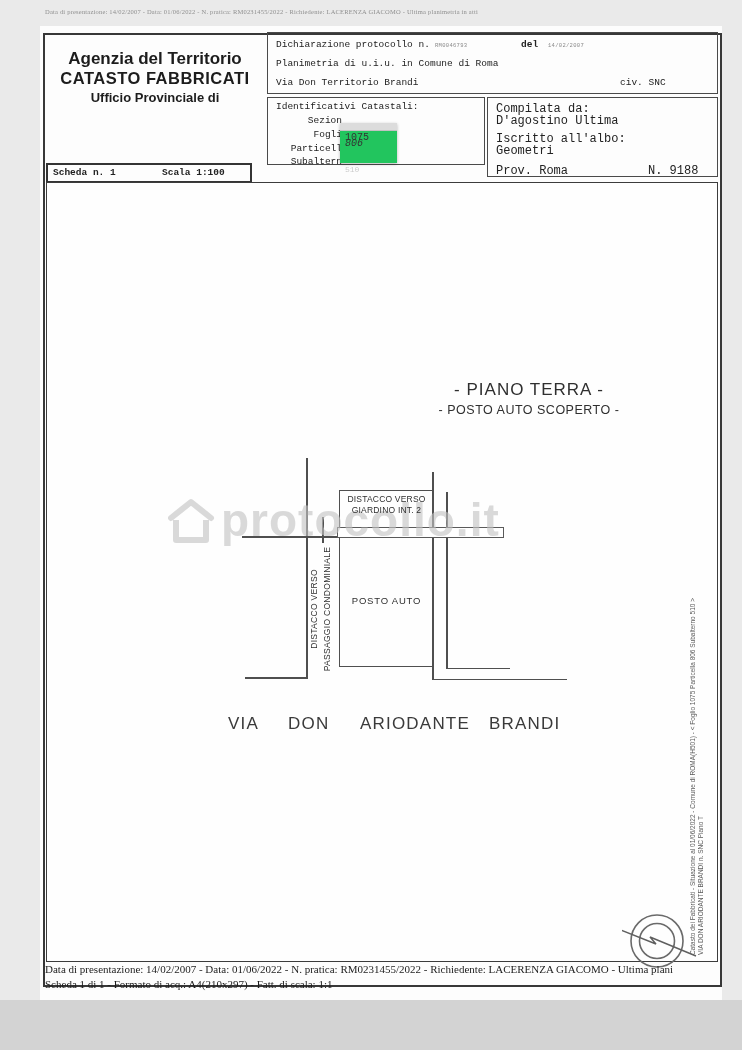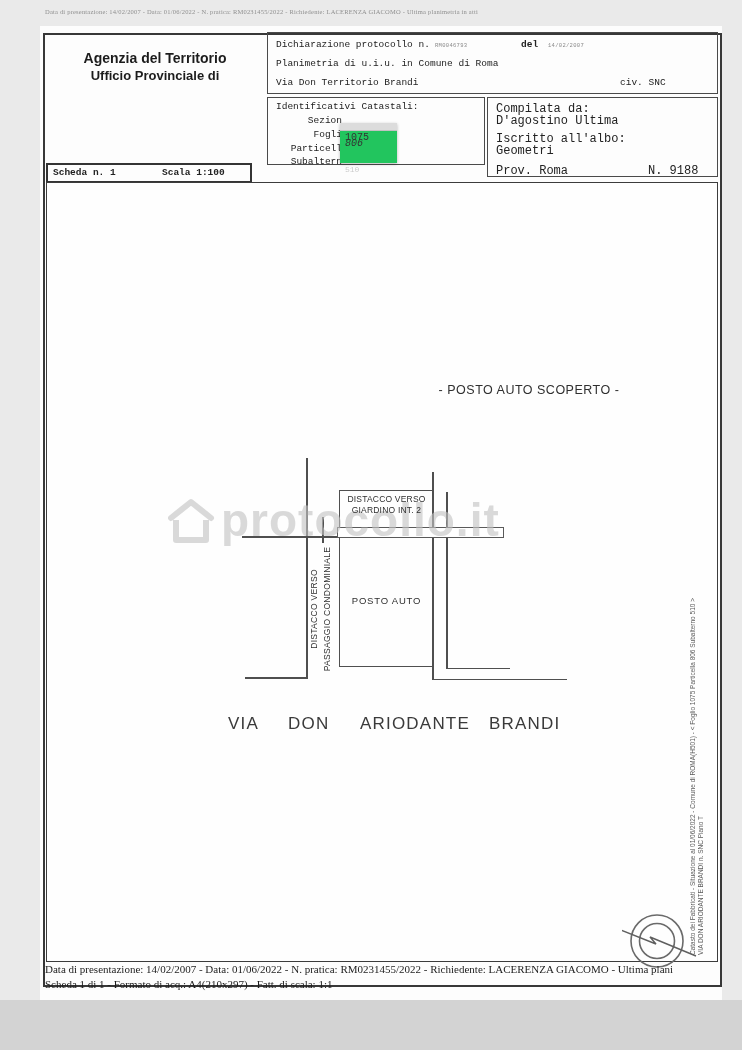--- a/index.html
+++ b/index.html
@@ -11,21 +11,21 @@
   .sheet{position:absolute;left:40px;top:26px;width:682px;height:974px;background:#fdfdfd;}
   .margin-header{
     position:absolute;left:45px;top:8px;width:520px;white-space:nowrap;
     font-family:"Liberation Serif",serif;font-size:6.5px;color:#8f8f8f;
     letter-spacing:.2px;filter:blur(.3px);
   }
   .outer-border{position:absolute;left:43px;top:33px;width:675px;height:950px;border:2px solid #383838;}
   .mono{font-family:"Liberation Mono",monospace;color:#222;}
   
   .agency{position:absolute;left:55px;top:50px;width:200px;text-align:center;color:#1c1c1c;}
-  .agency .l1{font-size:14px;font-weight:bold;line-height:17px;}
+  .agency .l1{font-size:17px;font-weight:bold;line-height:17px;}
   .agency .l2{font-size:16.5px;font-weight:bold;letter-spacing:.5px;line-height:22px;}
   .agency .l3{font-size:13px;font-weight:bold;line-height:18px;}
   .agency .l4{font-size:15px;font-weight:bold;line-height:22px;}
   
   .box{position:absolute;border:1.5px solid #4a4a4a;background:transparent;}
   .decl{left:267px;top:32px;width:449px;height:60px;}
   .decl span,.decl div{position:absolute;white-space:nowrap;}
   .faint-small{font-size:5.5px;color:#8a8a8a;filter:blur(.35px);letter-spacing:.3px;}
   
   .ident{left:267px;top:97px;width:216px;height:66px;}
@@ -84,20 +84,21 @@
 <div class="viewport">
   <div class="sheet"></div>
   <div class="bottom-strip"></div>
 
   <div class="margin-header">Data di presentazione: 14/02/2007 - Data: 01/06/2022 - N. pratica: RM0231455/2022 - Richiedente: LACERENZA GIACOMO - Ultima planimetria in atti</div>
 
   <div class="outer-border"></div>
 
   <div class="agency">
     <div class="l1">Agenzia del Territorio</div>
+    <div class="l2">CATASTO FABBRICATI</div>
     <div class="l3">Ufficio Provinciale di</div>
   </div>
 
   <div class="box decl mono" style="font-size:9.5px;">
     <span style="left:8px;top:6px;">Dichiarazione protocollo n.</span>
     <span class="faint-small" style="left:167px;top:9px;">RM0046793</span>
     <span style="left:253px;top:6px;font-weight:bold;">del</span>
     <span class="faint-small" style="left:280px;top:9px;">14/02/2007</span>
     <span style="left:8px;top:25px;">Planimetria di u.i.u. in Comune di Roma</span>
     <span style="left:8px;top:44px;">Via Don Territorio Brandi</span>
@@ -129,20 +130,21 @@
   </div>
 
   <div class="scheda mono">
     <span style="left:5px;">Scheda n. 1</span>
     <span style="left:114px;">Scala 1:100</span>
   </div>
 
   <div class="main-border"></div>
 
   <div class="plan-title">
+    <div class="t1">- PIANO TERRA -</div>
     <div class="t2">- POSTO AUTO SCOPERTO -</div>
   </div>
 
   <div class="pl" style="left:306px;top:458px;width:1.5px;height:221px;"></div>
   <div class="pl" style="left:245px;top:677px;width:62px;height:1.5px;"></div>
   <div class="pl" style="left:322px;top:517px;width:1.5px;height:26px;"></div>
   <div class="pl" style="left:242px;top:536px;width:96px;height:1.5px;"></div>
   <div class="wallbar"></div>
   <div class="rect1"></div>
   <div class="pl" style="left:432px;top:472px;width:1.5px;height:208px;"></div>

